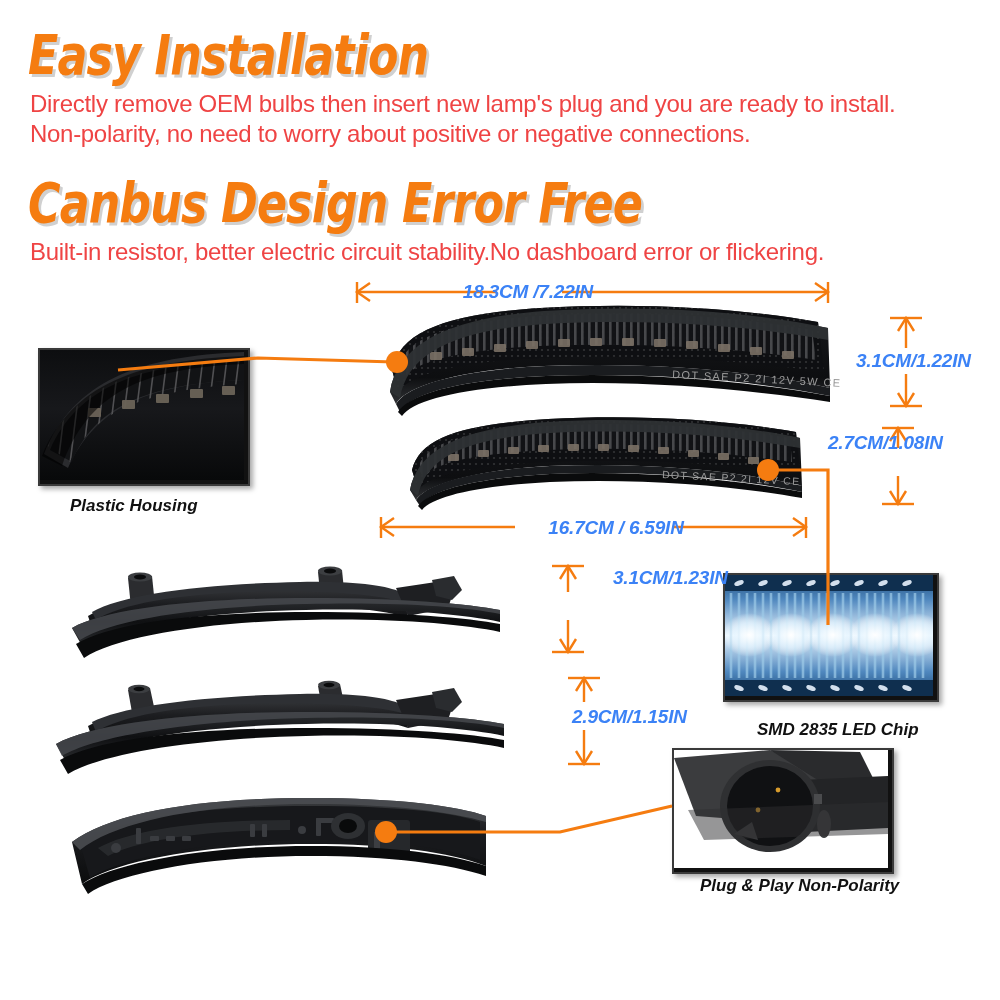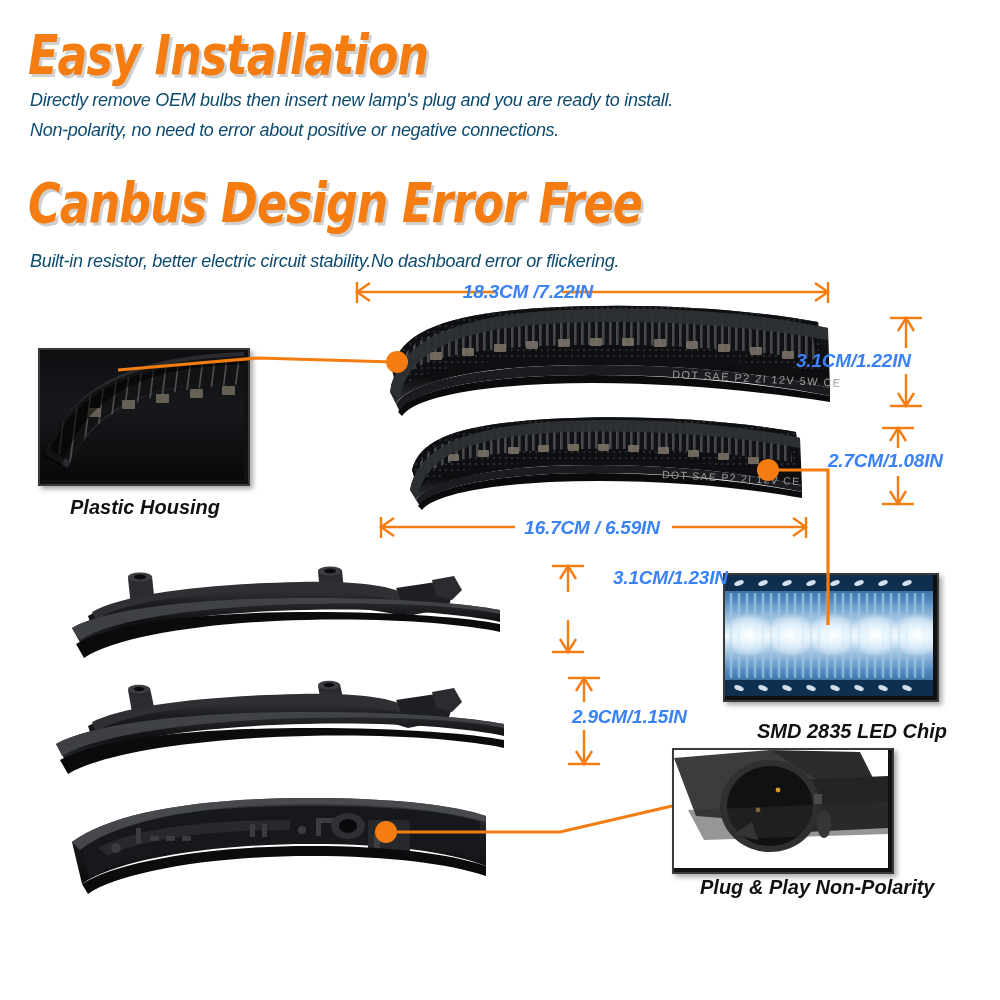--- a/index.html
+++ b/index.html
@@ -14,44 +14,44 @@
     position:absolute;font-style:italic;font-weight:bold;
     color:#F57C10;letter-spacing:-1px;white-space:nowrap;
     font-family:"DejaVu Sans Condensed","Liberation Sans",sans-serif;
     transform:scaleX(.88);transform-origin:left center;
     text-shadow:3px 3px 0 rgba(150,150,150,.45);
   }
   #h1{left:28px;top:22px;font-size:56px;}
   #h2{left:28px;top:170px;font-size:56px;}
 
   .subline{
-    position:absolute;font-style:italic;color:#0c4a6e;
-    font-size:18px;white-space:nowrap;letter-spacing:-.3px;
+    position:absolute;color:#ef4444;
+    font-size:24px;white-space:nowrap;letter-spacing:-.3px;
     font-family:"Liberation Sans","DejaVu Sans",sans-serif;
   }
   #s1a{left:30px;top:90px;}
   #s1b{left:30px;top:120px;}
-  #s2a{left:30px;top:238px;margin-top:13px;}
+  #s2a{left:30px;top:238px;}
 
   
   .dim{
     position:absolute;color:#3b82f6;font-style:italic;font-weight:bold;
     font-size:19px;white-space:nowrap;letter-spacing:-.2px;
   }
   #dimW1{left:528px;top:281px;transform:translateX(-50%);}
-  #dimW2{left:592px;top:517px;transform:translateX(-50%);}
-  #dimH1{left:796px;top:350px;}
-  #dimH2{left:828px;top:450px;}
+  #dimW2{left:616px;top:517px;transform:translateX(-50%);}
+  #dimH1{left:856px;top:350px;}
+  #dimH2{left:828px;top:432px;}
   #dimH3{left:613px;top:567px;}
   #dimH4{left:572px;top:706px;}
 
   
   .caption{
     position:absolute;font-style:italic;font-weight:bold;color:#111;
-    font-size:20px;white-space:nowrap;
+    font-size:17px;white-space:nowrap;
   }
   #capHousing{left:70px;top:496px;}
   #capLed{left:757px;top:720px;}
   #capPlug{left:700px;top:876px;text-align:center;}
 
   
   #art{position:absolute;left:0;top:0;width:1000px;height:1000px;}
 
   
   #banner{
@@ -73,21 +73,21 @@
   #frameLed{left:723px;top:573px;width:212px;height:125px;}
   #framePlug{left:672px;top:748px;width:218px;height:122px;}
 </style>
 </head>
 <body>
 
 <div id="stage">
 
   <div class="headline" id="h1">Easy Installation</div>
   <div class="subline" id="s1a">Directly remove OEM bulbs then insert new lamp's plug and you are ready to install.</div>
-  <div class="subline" id="s1b">Non-polarity, no need to error about positive or negative connections.</div>
+  <div class="subline" id="s1b">Non-polarity, no need to worry about positive or negative connections.</div>
 
   <div class="headline" id="h2">Canbus Design Error Free</div>
   <div class="subline" id="s2a">Built-in resistor, better electric circuit stability.No dashboard error or flickering.</div>
 
   <div class="frame" id="frameHousing">
     <svg width="204" height="130" viewBox="0 0 204 130">
       <defs>
         <linearGradient id="hzBg" x1="0" y1="0" x2="0" y2="1">
           <stop offset="0" stop-color="#0d0e10"></stop>
             <stop offset=".45" stop-color="#17181b"></stop>

